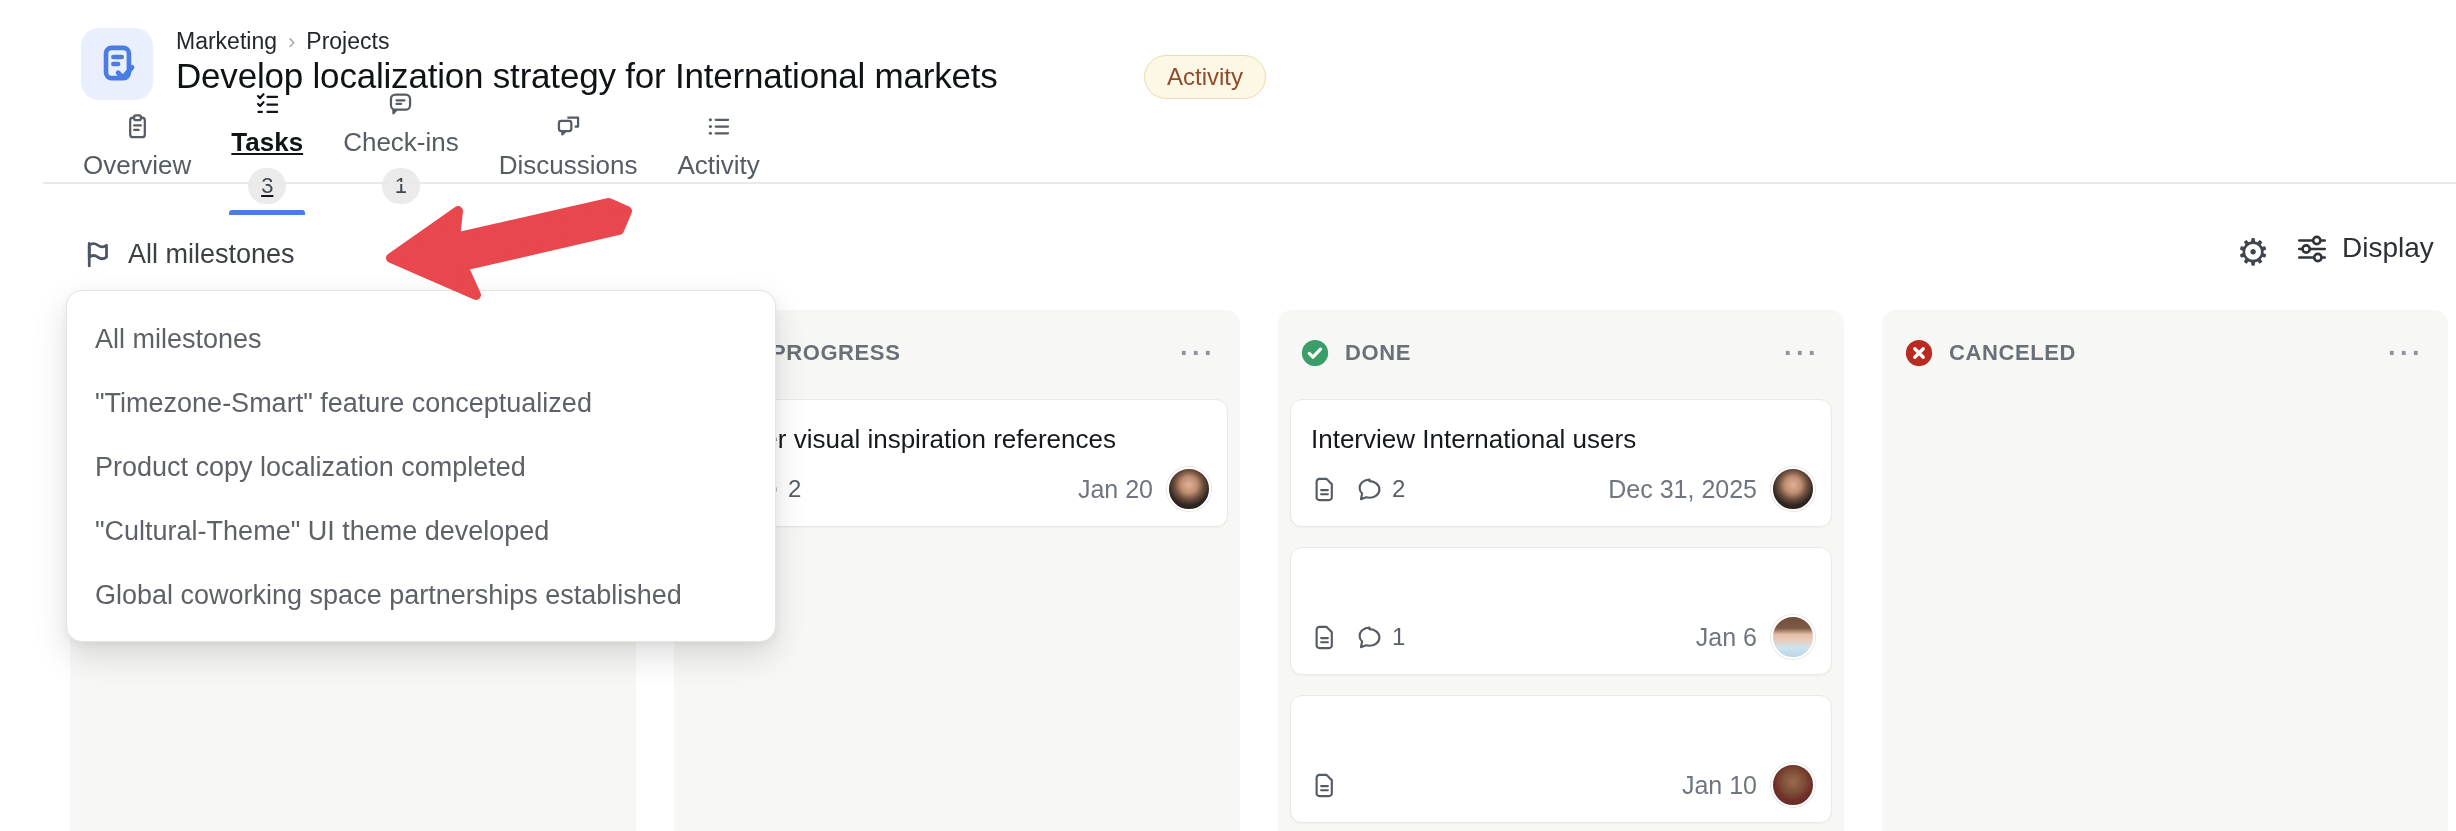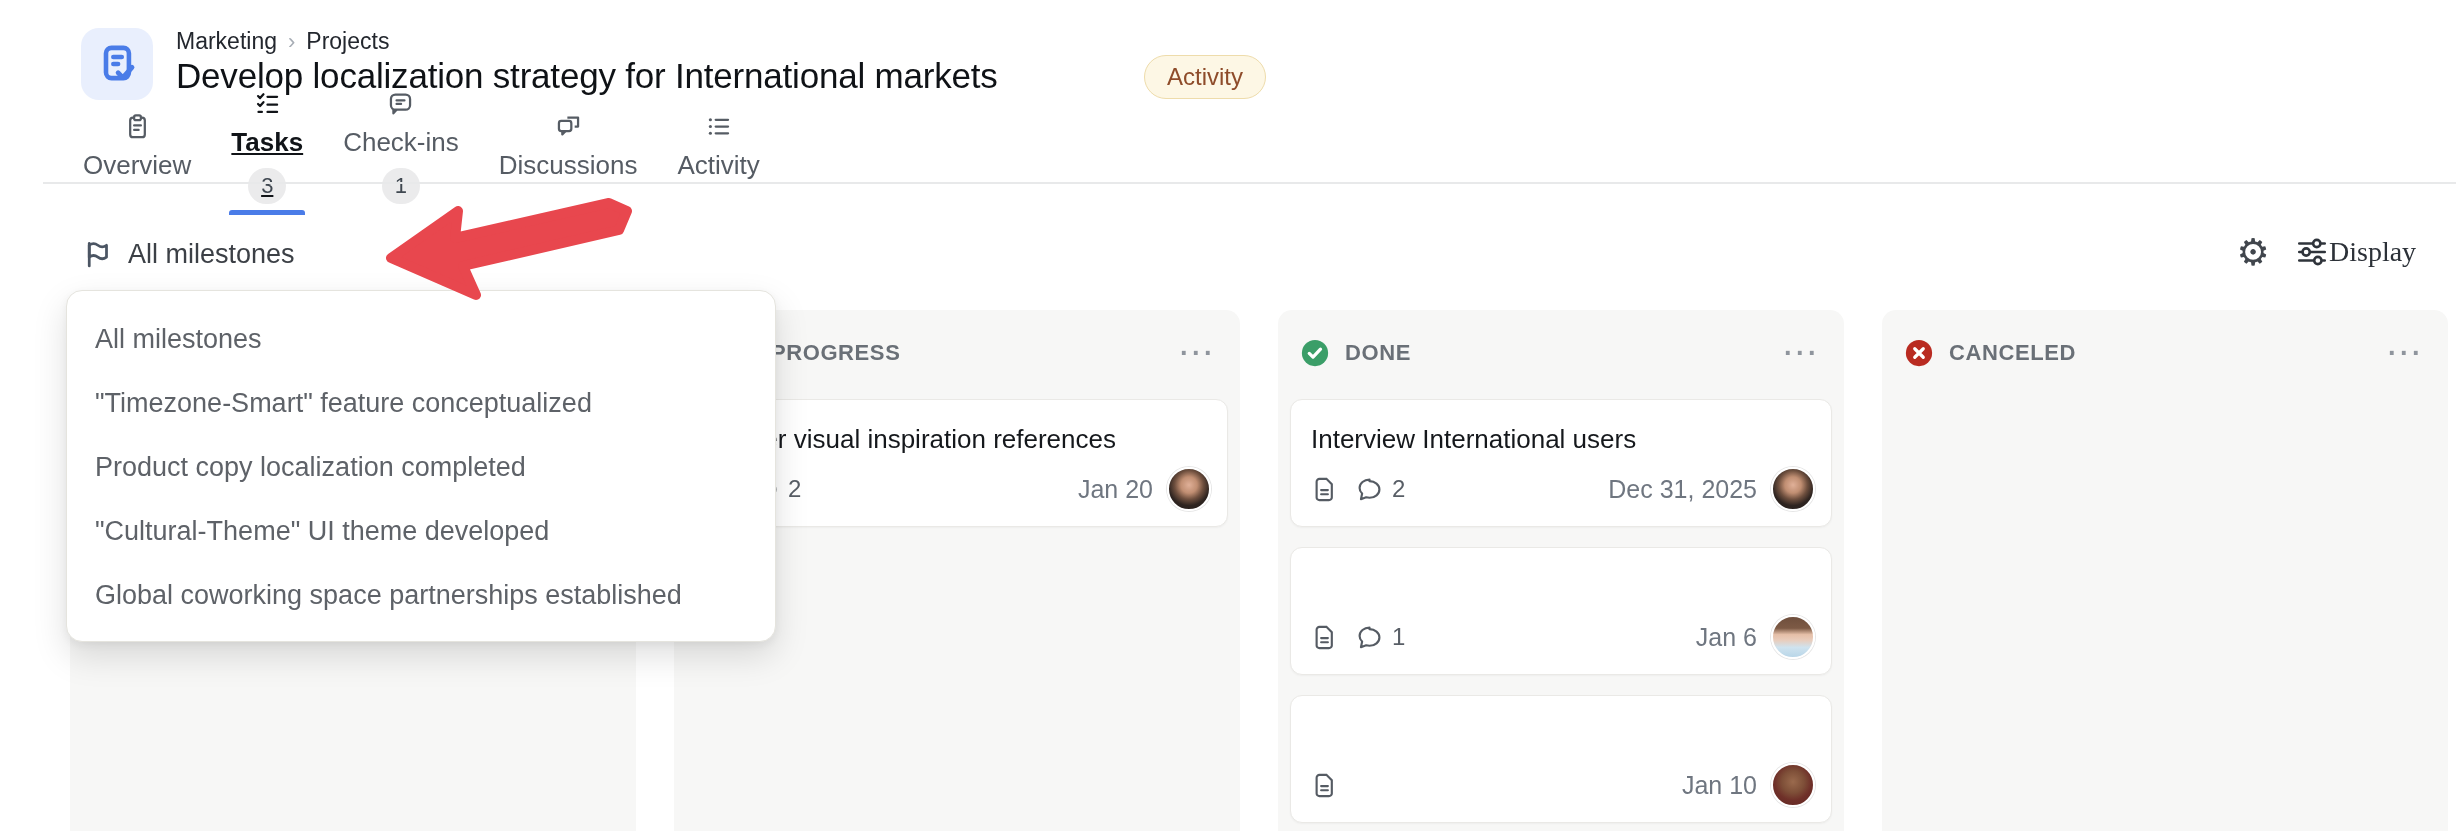--- a/index.html
+++ b/index.html
@@ -33,22 +33,22 @@
   .tab-badge{background:#ebebec;color:#3f4750;border-radius:18px;min-width:38px;height:36px;
     padding:0 11px;font-size:22px;font-weight:400;line-height:36px;text-align:center;}
   .tabs-divider{position:absolute;left:0;right:0;top:182px;height:2px;background:#e8e9ea;}
 
   
   .milestone-filter{position:absolute;left:40px;top:234px;height:40px;display:flex;align-items:center;
     gap:15px;cursor:pointer;}
   .milestone-filter .label{font-size:27px;color:#3c4046;}
   .gear-btn{position:absolute;left:2188px;top:230px;width:44px;height:44px;display:flex;align-items:center;
     justify-content:center;font-size:37px;color:#41464d;cursor:pointer;}
-  .display-btn{position:absolute;left:2252px;top:232px;height:40px;display:flex;align-items:center;gap:0;
-    cursor:pointer;font-family:Liberation Serif, serif;}
+  .display-btn{position:absolute;left:2252px;top:232px;height:40px;display:flex;align-items:flex-start;gap:13px;
+    cursor:pointer;}
   .display-btn .label{font-size:28px;color:#2c3138;}
 
   
   .anno-arrow{position:absolute;left:330px;top:193px;width:270px;height:115px;z-index:60;pointer-events:none;}
 
   
   .board{position:absolute;left:0;top:310px;width:2456px;height:521px;z-index:1;}
   .column{position:absolute;top:0;width:566px;height:560px;background:#f7f7f6;border-radius:14px;}
   .col-1{left:27px;} .col-2{left:631px;} .col-3{left:1235px;} .col-4{left:1839px;}
   .col-header{height:34px;margin:26px 24px 29px 22px;display:flex;align-items:center;}

